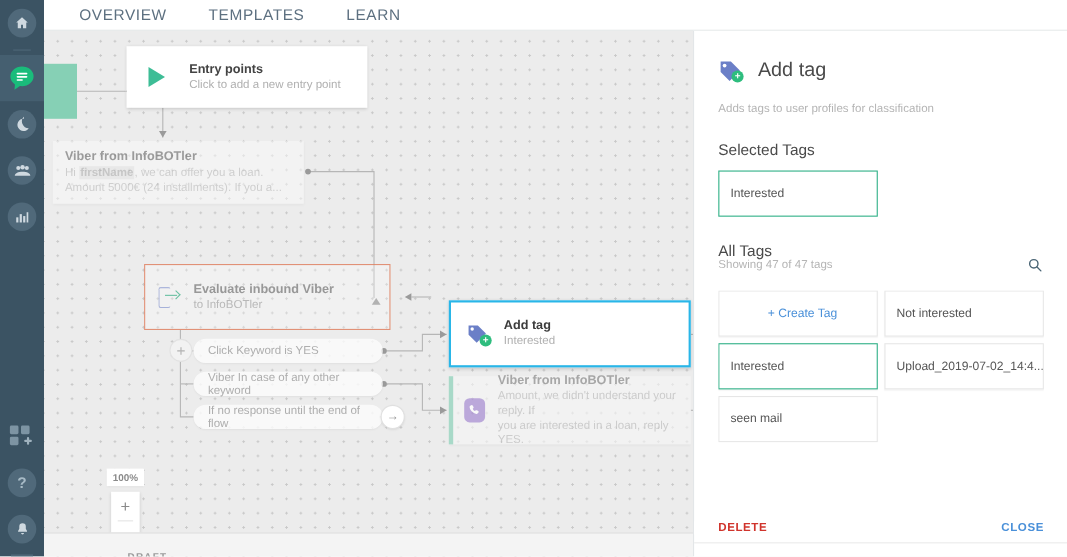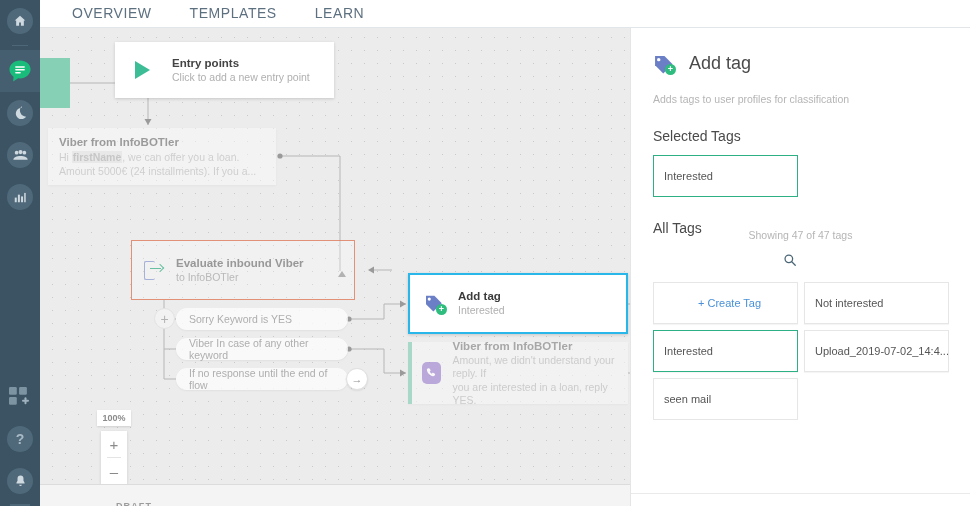--- a/index.html
+++ b/index.html
@@ -165,21 +165,21 @@
 
   
   .tag-ico { position: relative; width: 22px; height: 20px; }
   .tag-ico .plusbadge {
     position: absolute; right: -1px; bottom: -1px; width: 11px; height: 11px;
     border-radius: 50%; background: #2ebd7e; color: #fff;
     font-size: 9px; line-height: 10px; text-align: center; font-weight: bold;
   }
 
   
-  #zoomctl { position: absolute; left: 61px; top: 382px; width: 36px; }
+  #zoomctl { position: absolute; left: 61px; top: 398px; width: 36px; }
   .zoom-pct {
     width: 34px; margin-left: -4px; background: #fff; text-align: center;
     font-size: 9px; font-weight: bold; color: #8a8a8a; padding: 3px 0;
     box-shadow: 0 1px 2px rgba(0,0,0,.12);
   }
   .zoom-box {
     margin-top: 5px; background: #fff; box-shadow: 0 1px 3px rgba(0,0,0,.14);
     width: 26px;
   }
   .zoom-btn {
@@ -202,21 +202,21 @@
   .panel-h2 { font-size: 14px; color: #4a4a4a; padding: 23px 0 0 22px; }
   .panel-sub { font-size: 10.5px; color: #b5b5b5; padding: 7px 0 0 22px; }
 
   .sel-tag {
     margin: 11px 0 0 22px; width: 145px; height: 42px;
     border: 1px solid #2eb086; display: flex; align-items: center;
     padding-left: 10px; font-size: 11px; color: #555;
   }
 
   .alltags-row { display: flex; align-items: center; justify-content: space-between;
-                 padding-right: 22px; margin-top: -14px; flex-direction: column; }
+                 padding-right: 22px; margin-top: -14px; }
   .search-btn { padding-top: 12px; }
 
   .tag-grid {
     margin: 11px 0 0 22px; width: 296px;
     display: grid; grid-template-columns: 145px 145px; gap: 6px;
     max-height: 140px; overflow: hidden;
   }
   .tag-cell {
     height: 42px; border: 1px solid #e6e6e6; background: #fff;
     display: flex; align-items: center; padding-left: 10px;
@@ -391,21 +391,21 @@
           <div class="arr"></div>
           <div class="arrhead"></div>
       </div>
       <div class="node-body">
         <div class="node-title">Evaluate inbound Viber</div>
         <div class="node-sub">to InfoBOTler</div>
       </div>
     </div>
 
     <div class="plus-circle">+</div>
-    <div class="cond" id="cond1">Sorry Keyword is YES</div>
+    <div class="cond" id="cond1">Click Keyword is YES</div>
     <div class="cond" id="cond2">Viber In case of any other keyword</div>
     <div class="cond" id="cond3">If no response until the end of flow</div>
     <div class="arrow-circle" id="arr-cond3">→</div>
 
     <div class="node" id="addtag-node">
       <div class="tag-ico">
         <svg width="20" height="18" viewBox="0 0 24 22">
           <path fill="#6b7fc7" d="M2.2 2.2h10.3l9 9-10.3 10.3-9-9z"></path>
           <circle cx="6.2" cy="6.2" r="1.9" fill="#fff"></circle>
         </svg>
@@ -473,16 +473,20 @@
     </div>
 
     <div class="tag-grid">
       <div class="tag-cell create">+ Create Tag</div>
       <div class="tag-cell">Not interested</div>
       <div class="tag-cell selected">Interested</div>
       <div class="tag-cell">Upload_2019-07-02_14:4...</div>
       <div class="tag-cell">seen mail</div>
     </div>
 
+    <div class="panel-footer">
+      <div class="btn-delete">DELETE</div>
+      <div class="btn-close">CLOSE</div>
+    </div>
     <div class="panel-footline"></div>
   </div>
 
 </div>
 
 </body></html>

